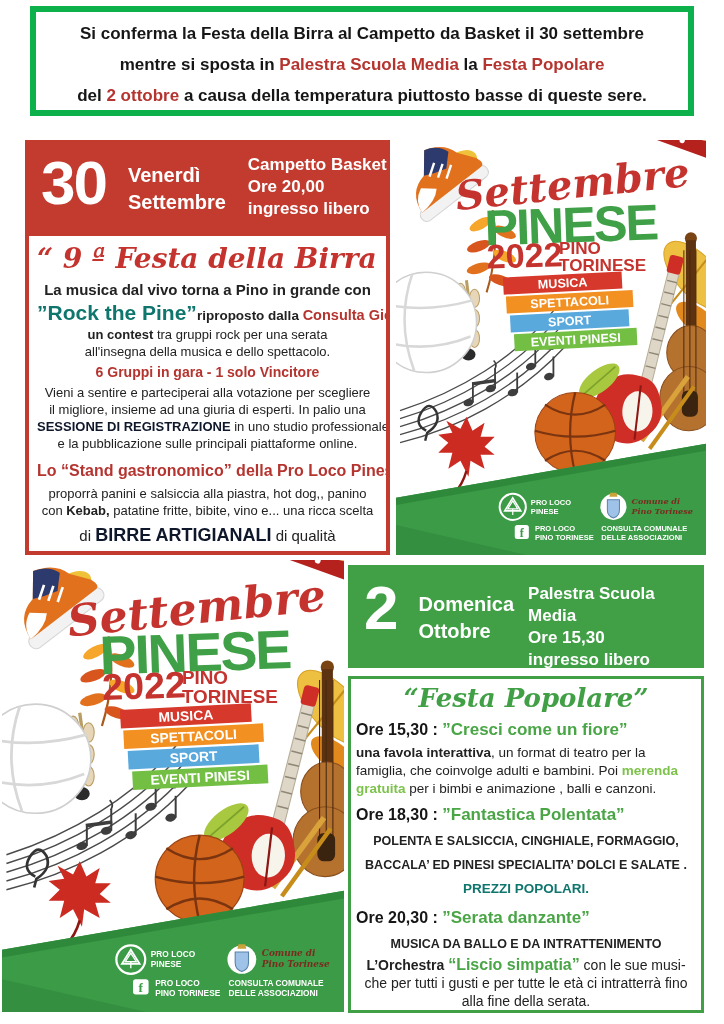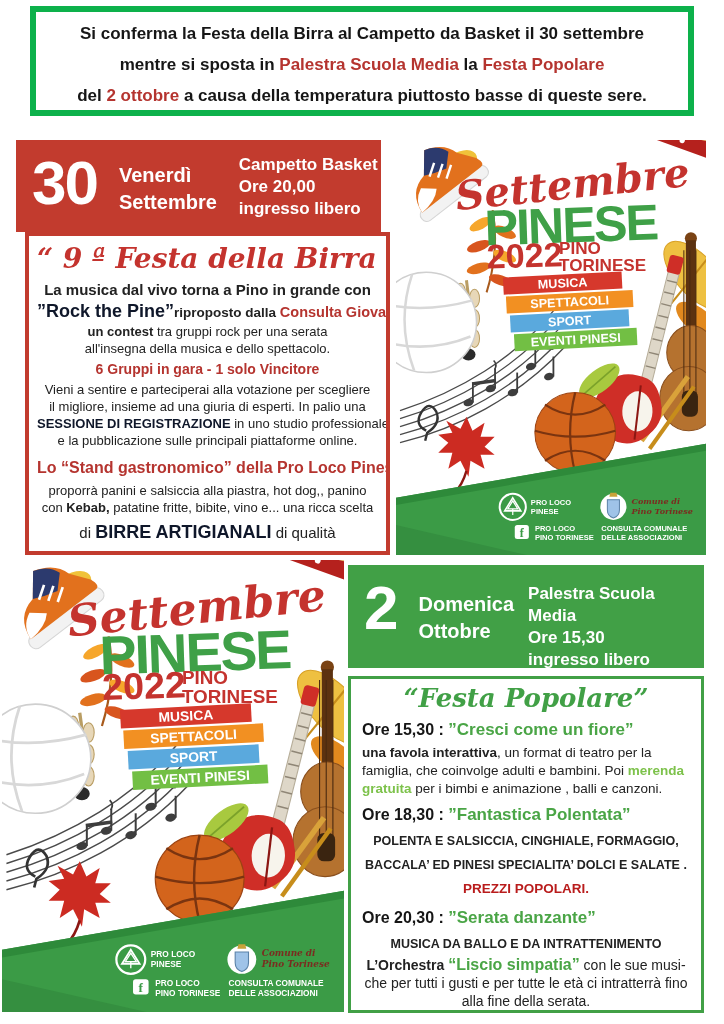--- a/index.html
+++ b/index.html
@@ -7,56 +7,56 @@
   .page{position:relative;width:724px;height:1024px;background:#ffffff;overflow:hidden;margin:0 auto;}
 
   
   .banner{position:absolute;left:30px;top:6px;width:652px;height:92px;
     border:6px solid #0db14b;background:#fff;text-align:center;padding-top:6px;}
   .banner .bline{font-weight:bold;font-size:17px;line-height:31px;color:#161616;white-space:nowrap;}
   .banner .red{color:#b5342f;}
 
   
   .evhead{position:absolute;display:flex;color:#fff;}
-  .evhead.red{left:16px;top:140px;width:365px;height:92px;background:#c23b2e;}
+  .evhead.red{left:25px;top:140px;width:365px;height:92px;background:#c23b2e;}
   .evhead.green{left:348px;top:565px;width:356px;height:103px;background:#41a046;}
   .evhead .daynum{font-size:62px;font-weight:bold;line-height:86px;margin-left:16px;letter-spacing:-2px;}
   .evhead .wcol{margin-left:22px;padding-top:22px;font-size:20px;font-weight:bold;line-height:27px;}
   .evhead .vcol{margin-left:22px;padding-top:14px;font-size:17px;font-weight:bold;line-height:22px;}
   .evhead.green .wcol{padding-top:26px;}
   .evhead.green .vcol{padding-top:18px;margin-left:14px;}
 
   
   .evbody{position:absolute;background:#fff;overflow:hidden;text-align:center;}
   .evbody.red{left:25px;top:232px;width:357px;height:315px;border:4px solid #c23b2e;}
   .evbody.green{left:348px;top:676px;width:350px;height:331px;border:3px solid #41a046;}
   .script-title{font-family:"DejaVu Serif",serif;font-style:italic;font-weight:bold;}
   .evbody.red .script-title{font-size:28px;color:#c4332e;margin-top:6px;margin-bottom:6px;}
   .evbody.green .script-title{font-size:26px;color:#41a046;margin-top:4px;margin-bottom:4px;}
   .ln{white-space:nowrap;}
   .c-red{color:#0f172a;}
   .c-lgreen{color:#7dc24b;}
   .b{font-weight:bold;}
   .p1{font-size:15px;font-weight:bold;color:#222;margin:2px 0 3px;}
   .rockline{font-size:13.5px;font-weight:bold;color:#222;margin:1px 0;}
-  .rockline .rock{font-size:18px;color:#0f172a;}
+  .rockline .rock{font-size:21px;color:#0f766e;}
   .rockline .consulta{font-size:14.5px;color:#b5342f;}
   .body13{font-size:13px;line-height:17px;color:#222;}
   .gara{font-size:14px;font-weight:bold;color:#b5342f;margin:4px 0;}
   .stand{font-size:16px;font-weight:bold;color:#b5342f;margin:10px 0 5px;}
   .beer{font-size:15px;color:#222;margin-top:6px;}
   .beer .c-red{font-size:18px;}
   .sec-head{font-size:16px;font-weight:bold;color:#161616;text-align:left;margin:7px 0 4px;}
   .sec-head .g{color:#4aa546;font-size:17px;}
   .para-left{font-size:13.5px;line-height:18px;color:#222;text-align:left;}
   .caps{font-size:12.5px;font-weight:bold;color:#222;line-height:24px;}
-  .prezzi{font-size:13.5px;font-weight:bold;color:#b91c1c;line-height:24px;}
+  .prezzi{font-size:13.5px;font-weight:bold;color:#0f766e;line-height:24px;}
   .s3p{font-size:14px;line-height:18px;color:#222;}
   .s3p .g{color:#4aa546;font-weight:bold;font-size:16px;}
-  .evbody.green .inner{padding:0 11px;}
+  .evbody.green .inner{padding:0 5px;}
   .evbody.red .inner{padding:0 8px;}
 
   
   .poster{position:absolute;background:#fff;}
   .poster.tr{left:396px;top:140px;width:310px;height:415px;}
   .poster.bl{left:2px;top:560px;width:342px;height:452px;}
   .poster svg{display:block;width:100%;height:100%;}
 </style>
 </head>
 <body>

